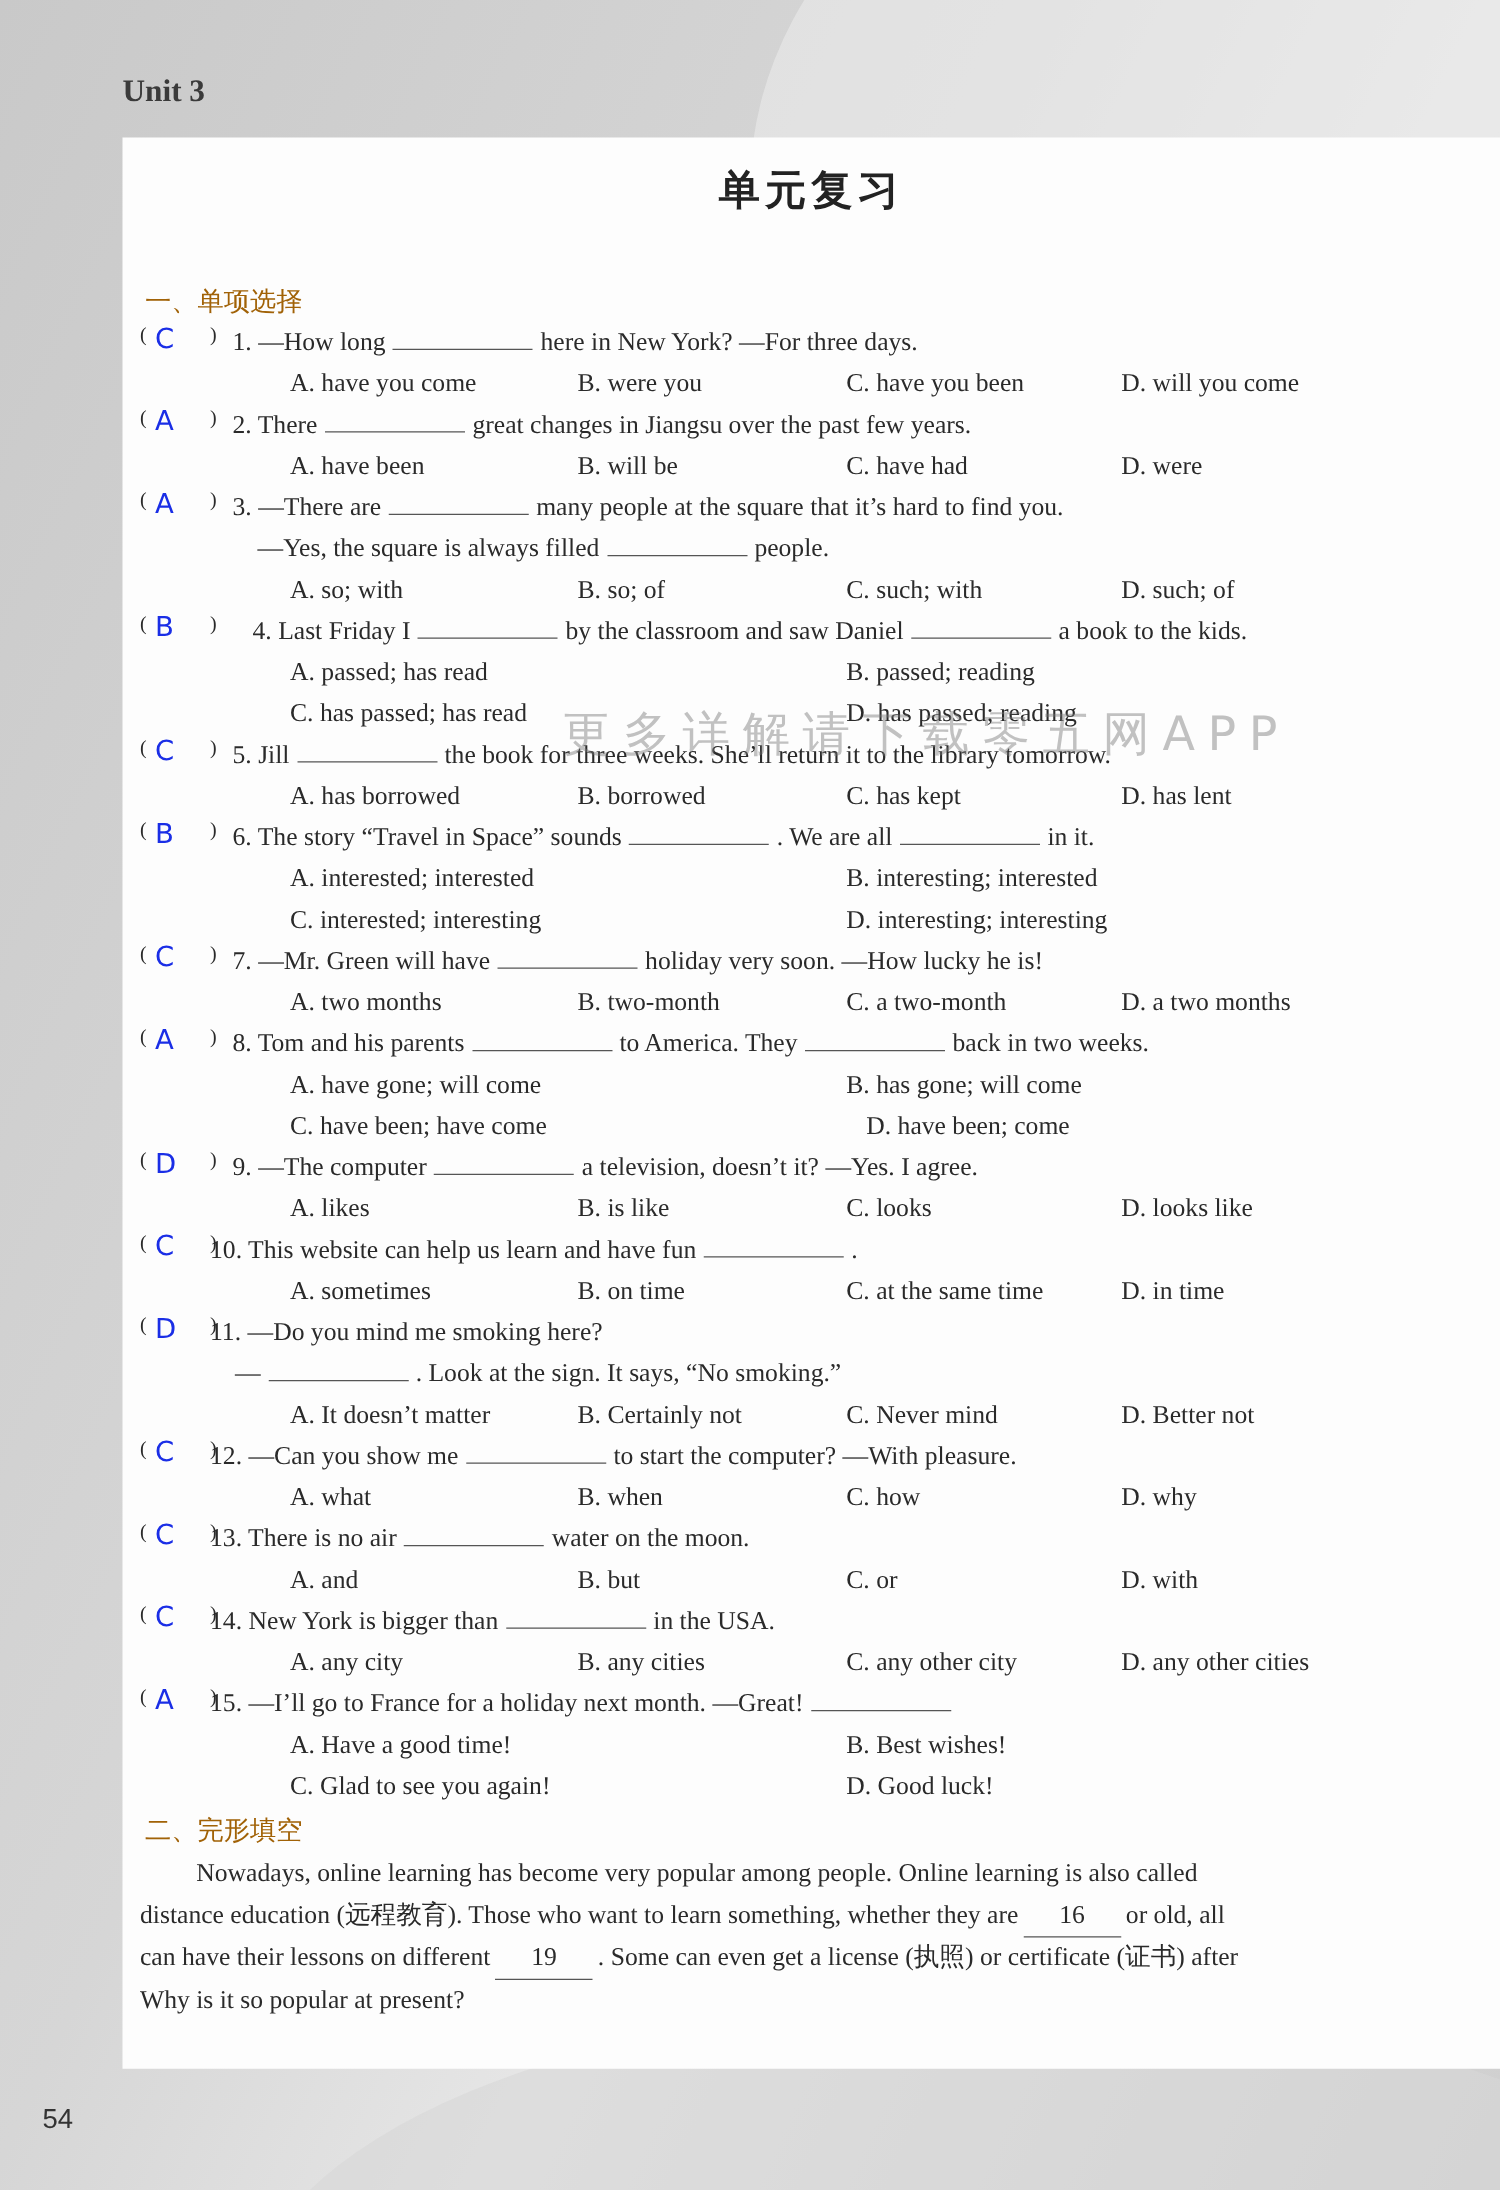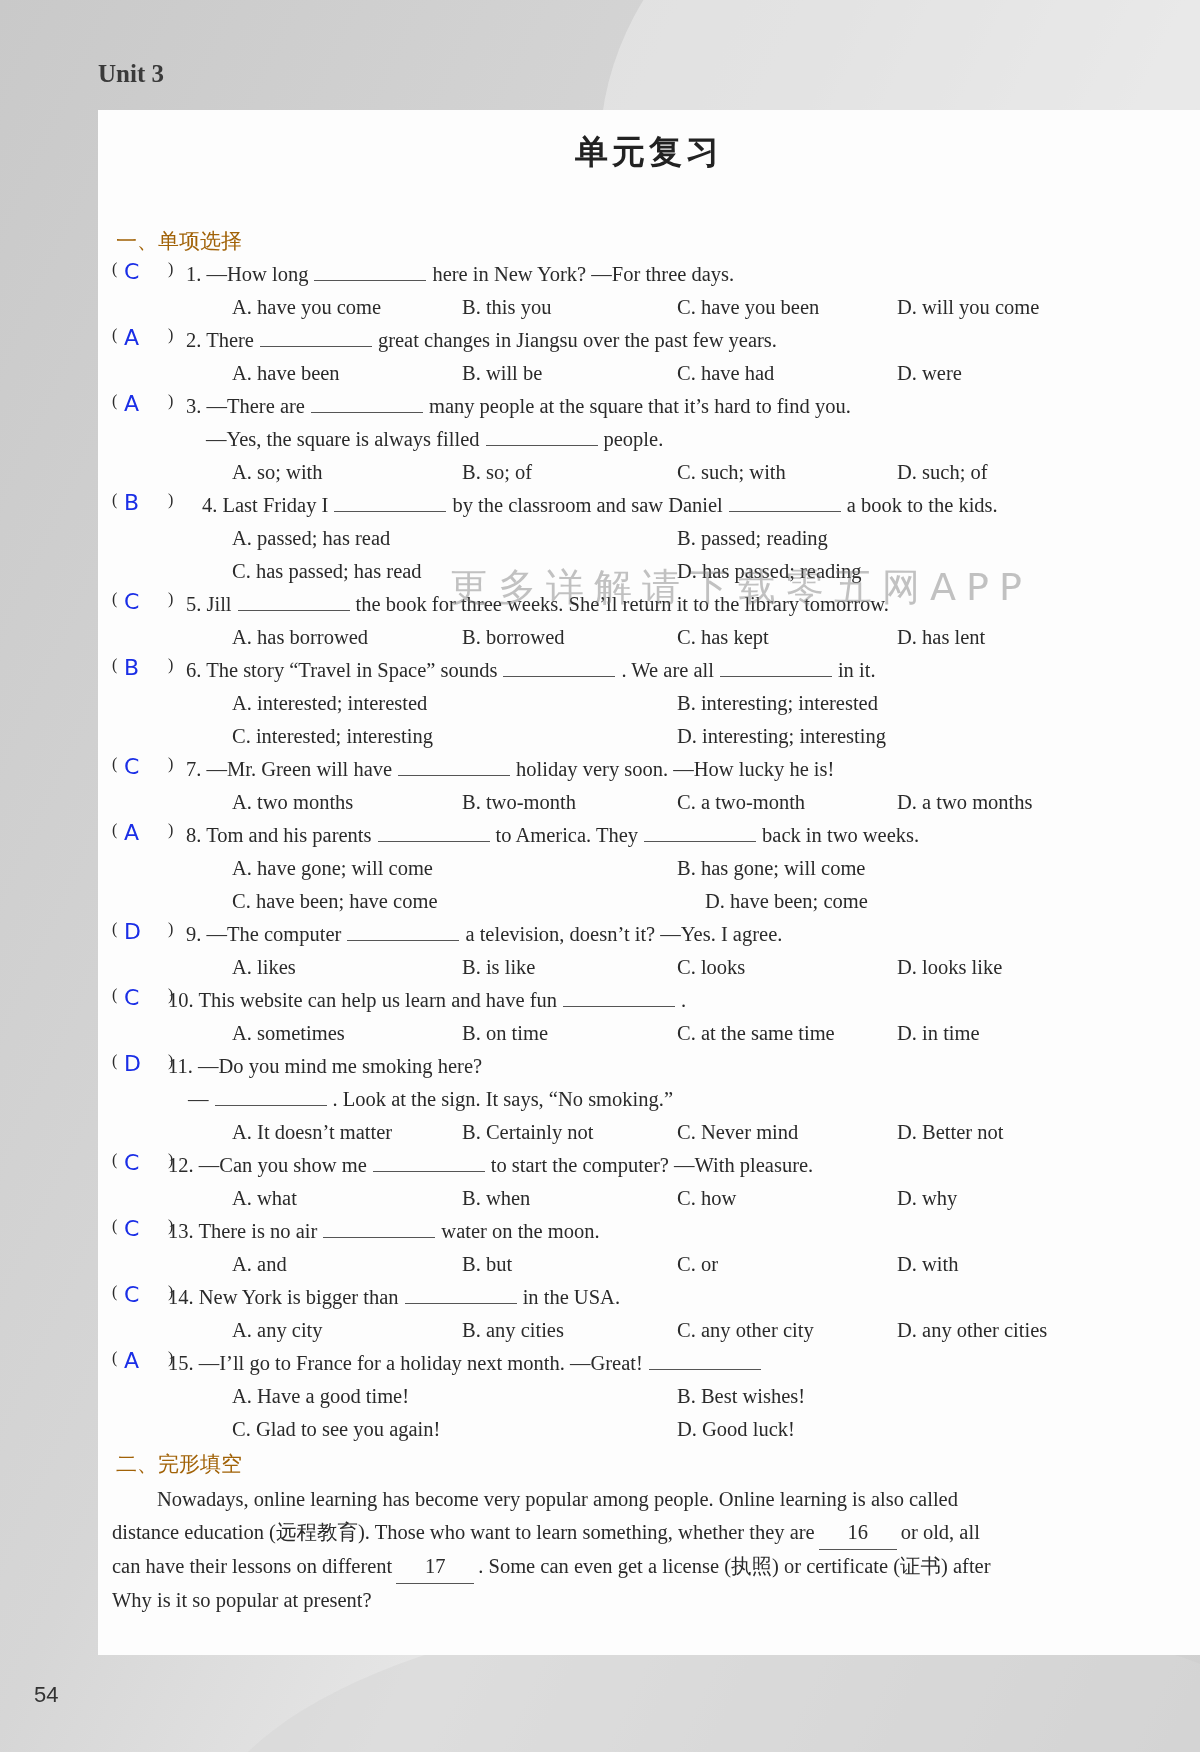--- a/index.html
+++ b/index.html
@@ -78,21 +78,21 @@
 
   <div class="section-heading" style="top:117px">一、单项选择</div>
 
   <div id="questions">
       <div>
         <span class="paren" style="left:14px;top:150px">(</span>
         <span class="answer" style="left:26px;top:149px">C</span>
         <span class="paren" style="left:70px;top:150px">)</span>
         <div class="line" style="left:88px;top:150px"><span>1.</span> <span>—How long</span><span class="blank"></span><span>here in New York?   —For three days.</span></div>
         <span class="opt line" style="left:95px;top:183px">A. have you come</span>
-        <span class="opt line" style="left:325px;top:183px">B. this you</span>
+        <span class="opt line" style="left:325px;top:183px">B. were you</span>
         <span class="opt line" style="left:540px;top:183px">C. have you been</span>
         <span class="opt line" style="left:760px;top:183px">D. will you come</span>
       </div>
       <div>
         <span class="paren" style="left:14px;top:216px">(</span>
         <span class="answer" style="left:26px;top:215px">A</span>
         <span class="paren" style="left:70px;top:216px">)</span>
         <div class="line" style="left:88px;top:216px"><span>2.</span> <span>There</span><span class="blank"></span><span>great changes in Jiangsu over the past few years.</span></div>
         <span class="opt line" style="left:95px;top:249px">A. have been</span>
         <span class="opt line" style="left:325px;top:249px">B. will be</span>
@@ -151,21 +151,21 @@
         <span class="opt line" style="left:760px;top:678px">D. a two months</span>
       </div>
       <div>
         <span class="paren" style="left:14px;top:711px">(</span>
         <span class="answer" style="left:26px;top:710px">A</span>
         <span class="paren" style="left:70px;top:711px">)</span>
         <div class="line" style="left:88px;top:711px"><span>8.</span> <span>Tom and his parents</span><span class="blank"></span><span>to America. They</span><span class="blank"></span><span>back in two weeks.</span></div>
         <span class="opt line" style="left:95px;top:744px">A. have gone; will come</span>
         <span class="opt line" style="left:540px;top:744px">B. has gone; will come</span>
         <span class="opt line" style="left:95px;top:777px">C. have been; have come</span>
-        <span class="opt line" style="left:568px;top:777px">D. have been; come</span>
+        <span class="opt line" style="left:556px;top:777px">D. have been; come</span>
       </div>
       <div>
         <span class="paren" style="left:14px;top:810px">(</span>
         <span class="answer" style="left:26px;top:809px">D</span>
         <span class="paren" style="left:70px;top:810px">)</span>
         <div class="line" style="left:88px;top:810px"><span>9.</span> <span>—The computer</span><span class="blank"></span><span>a television, doesn’t it?   —Yes. I agree.</span></div>
         <span class="opt line" style="left:95px;top:843px">A. likes</span>
         <span class="opt line" style="left:325px;top:843px">B. is like</span>
         <span class="opt line" style="left:540px;top:843px">C. looks</span>
         <span class="opt line" style="left:760px;top:843px">D. looks like</span>
@@ -231,18 +231,18 @@
         <span class="opt line" style="left:95px;top:1305px">C. Glad to see you again!</span>
         <span class="opt line" style="left:540px;top:1305px">D. Good luck!</span>
       </div>
     </div>
 
   <div class="section-heading" style="top:1340px">二、完形填空</div>
 
   <div class="passage" style="top:1373px">
     <div style="text-indent:45px">Nowadays, online learning has become very popular among people. Online learning is also called</div>
     <div><span>distance education (远程教育). Those who want to learn something, whether they are</span><span class="numblank">16</span><span>or old, all</span></div>
-    <div><span>can have their lessons on different</span><span class="numblank">17</span><span>. Some can even get a license (执照) or certificate (证书) after</span></div>
+    <div><span>can have their lessons on different</span><span class="numblank">19</span><span>. Some can even get a license (执照) or certificate (证书) after</span></div>
     <div>Why is it so popular at present?</div>
   </div>
 
   <div class="watermark">更多详解请下载零五网APP</div>
 </div>
 
 </body></html>

